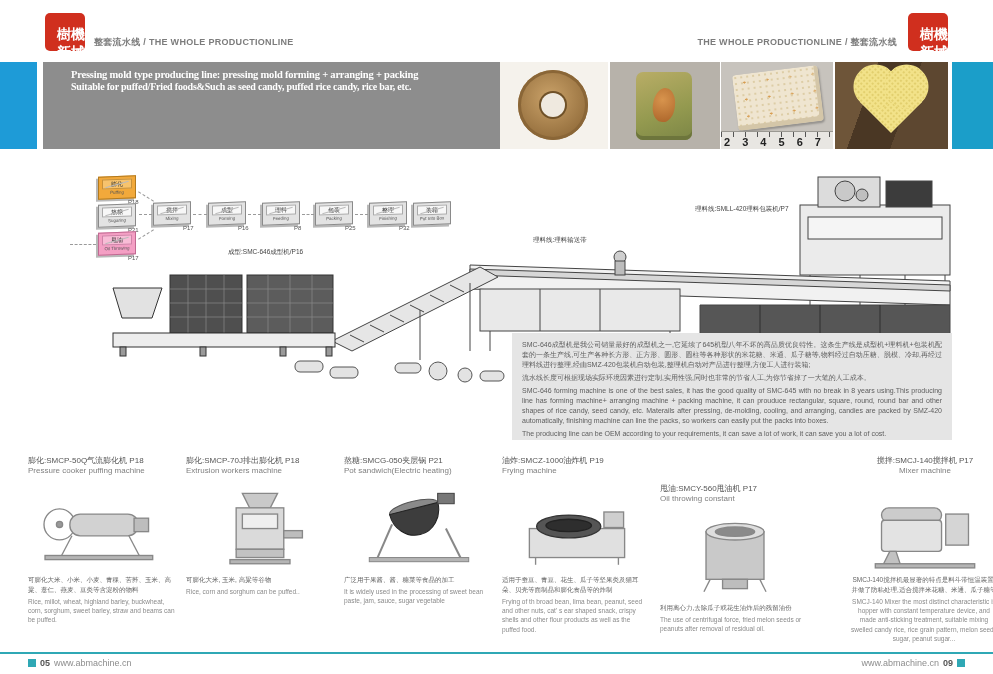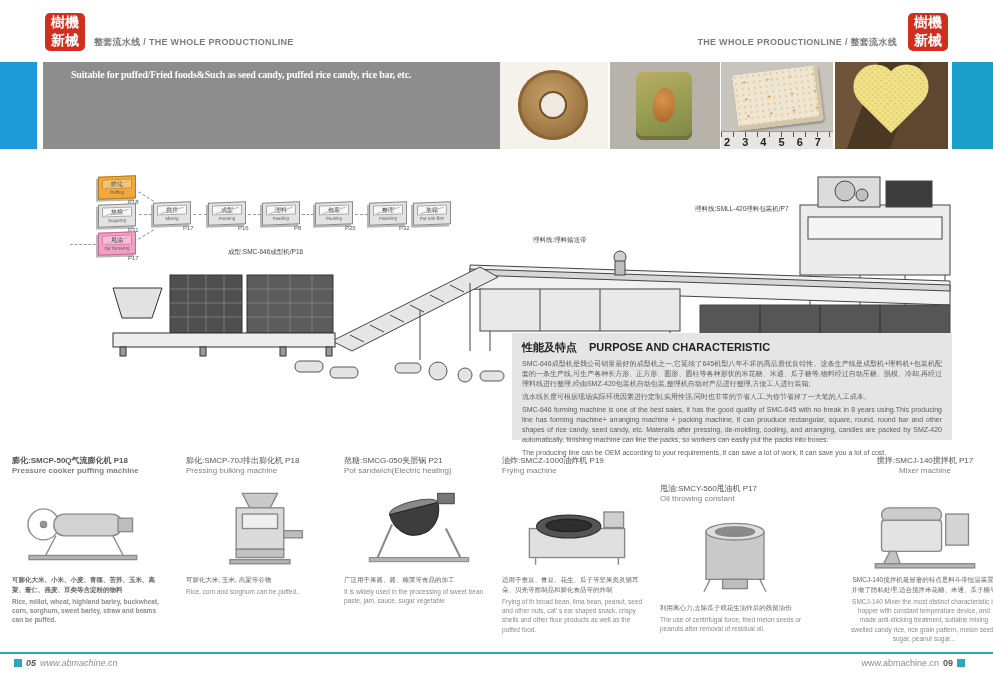--- a/index.html
+++ b/index.html
@@ -3,21 +3,21 @@
 <meta charset="utf-8">
 <style>
   html,body{margin:0;padding:0;background:#ffffff;}
   .page{position:relative;width:993px;height:674px;background:#fff;overflow:hidden;
         font-family:"Liberation Sans",sans-serif;color:#444;}
   .abs{position:absolute;}
 
   
   .stamp{position:absolute;width:40px;height:38px;background:#d02f1e;border-radius:5px;
          color:#fff;font-family:"DejaVu Serif",serif;font-weight:bold;font-size:14px;
-         line-height:1.25;text-align:center;padding-top:1px;box-sizing:border-box;}
+         line-height:1.25;text-align:right;padding-top:13px;box-sizing:border-box;}
   .hline{position:absolute;font-size:9px;font-weight:bold;color:#7c7c7c;letter-spacing:.3px;white-space:nowrap;}
 
   
   .bluerect{position:absolute;left:0;top:62px;width:37px;height:87px;background:#1e9bd7;}
   .tealrect{position:absolute;left:952px;top:62px;width:41px;height:87px;background:#1b9ec9;}
   .titleblock{position:absolute;left:43px;top:62px;width:457px;height:87px;background:#8d8d8d;
               box-sizing:border-box;padding:6px 0 0 28px;color:#fff;overflow:hidden;}
   .t-cn1{font-size:20px;letter-spacing:1px;white-space:nowrap;}
   .t-en1{font-family:"Liberation Serif",serif;font-weight:bold;font-size:10.5px;letter-spacing:-.2px;white-space:nowrap;margin-top:1px;}
   .t-cn2{font-size:14px;letter-spacing:.5px;white-space:nowrap;margin-top:1px;}
@@ -73,21 +73,21 @@
 
   
   .purpose{position:absolute;left:512px;top:333px;width:440px;height:107px;background:#e5e5e5;
            box-sizing:border-box;padding:7px 10px 0 10px;}
   .purpose .ptitle{font-size:11px;font-weight:bold;color:#222;margin-bottom:4px;}
   .purpose .ptitle .sp{display:inline-block;width:12px;}
   .purpose p{margin:0 0 3px 0;font-size:7px;line-height:1.42;color:#5d5d5d;text-align:justify;}
 
   
   .mcol{position:absolute;top:455px;width:150px;height:205px;}
-  .c1{left:12px;font-weight:bold;}.c2{left:186px;}.c3{left:344px;}.c4{left:502px;}.c5{left:660px;margin-top:28px;}.c6{left:850px;text-align:center;}
+  .c1{left:28px;}.c2{left:186px;}.c3{left:344px;}.c4{left:502px;}.c5{left:660px;margin-top:28px;}.c6{left:850px;text-align:center;}
   .mcap-cn{font-size:8px;color:#555;white-space:nowrap;}
   .mcap-en{font-size:8px;color:#808080;white-space:nowrap;}
   .mimg{position:absolute;top:28px;left:0;width:150px;height:88px;}
   .mdesc{position:absolute;top:120px;left:0;width:148px;}
   .mdesc .dcn{font-size:6.5px;line-height:1.5;color:#666;margin-bottom:2px;}
   .mdesc .den{font-size:6.5px;line-height:1.45;color:#8a8a8a;}
 
   
   .footrule{position:absolute;left:0;top:652px;width:993px;height:2px;background:#2fa8b5;}
   .foot{position:absolute;top:658px;font-size:9px;color:#8d8d8d;}
@@ -106,20 +106,21 @@
   </div>
   <div class="hline" style="left:94px;top:36px;">整套流水线 / THE WHOLE PRODUCTIONLINE</div>
   <div class="hline" style="right:96px;top:36px;">THE WHOLE PRODUCTIONLINE / 整套流水线</div>
   <div class="stamp" style="right:45px;top:13px;">
     <span>樹機</span><br>
     <span>新械</span>
   </div>
 
   <div class="bluerect"></div>
   <div class="titleblock">
+    <div class="t-en1">Pressing mold type producing line: pressing mold forming + arranging + packing</div>
     <div class="t-en2">Suitable for puffed/Fried foods&amp;Such as seed candy, puffed rice candy, rice bar, etc.</div>
   </div>
 
   <div class="photo ph1">
       <div class="ring"></div>
     </div>
   <div class="photo ph2">
     <div class="almondcandy">
         <div class="almond"></div>
       </div>
@@ -274,23 +275,20 @@
       <rect x="295" y="196" width="28" height="11" rx="5"></rect>
       <rect x="330" y="202" width="28" height="11" rx="5"></rect>
       <rect x="395" y="198" width="26" height="10" rx="5"></rect>
       <circle cx="438" cy="206" r="9"></circle>
       <circle cx="465" cy="210" r="7"></circle>
       <rect x="480" y="206" width="24" height="10" rx="5"></rect>
     </g>
   </svg>
 
   <div class="purpose">
-    <div class="ptitle">
-      <span>性能及特点</span><span class="sp"></span><span>PURPOSE AND CHARACTERISTIC</span>
-    </div>
     <p>SMC-646成型机是我公司销量最好的成型机之一,它延续了645机型八年不坏的高品质优良特性。这条生产线是成型机+理料机+包装机配套的一条生产线,可生产各种长方形、正方形、圆形、圆柱等各种形状的米花糖、米通、瓜子糖等,物料经过自动压糖、脱模、冷却,再经过理料线进行整理,经由SMZ-420包装机自动包装,整理机自动对产品进行整理,方便工人进行装箱;</p>
     <p>流水线长度可根据现场实际环境因素进行定制,实用性强,同时也非常的节省人工,为你节省掉了一大笔的人工成本。</p>
     <p>SMC-646 forming machine is one of the best sales, it has the good quality of SMC-645 with no break in 8 years using.This producing line has forming machine+ arranging machine + packing machine, it can prouduce rectangular, square, round, round bar and other shapes of rice candy, seed candy, etc. Materails after pressing, de-molding, cooling, and arranging, candies are packed by SMZ-420 automatically, finishing machine can line the packs, so workers can easily put the packs into boxes.</p>
     <p>The producing line can be OEM according to your requirements, it can save a lot of work, it can save you a lot of cost.</p>
   </div>
 
   <div class="mcol c1">
     <div class="mcap-cn">膨化:SMCP-50Q气流膨化机 P18</div>
     <div class="mcap-en">Pressure cooker puffing machine</div>
     <svg class="mimg" viewBox="0 0 140 85">
@@ -305,21 +303,21 @@
       </g>
     </svg>
     <div class="mdesc">
       <div class="dcn">可膨化大米、小米、小麦、青稞、苦荞、玉米、高粱、薏仁、燕麦、豆类等含淀粉的物料</div>
       <div class="den">Rice, millot, wheat, highland barley, buckwheat, corn, sorghum, sweet barley, straw and beams can be puffed.</div>
     </div>
   </div>
 
   <div class="mcol c2">
     <div class="mcap-cn">膨化:SMCP-70J排出膨化机 P18</div>
-    <div class="mcap-en">Pressing bulking machine</div>
+    <div class="mcap-en">Extrusion workers machine</div>
     <svg class="mimg" viewBox="0 0 140 85">
       <g stroke="#888" stroke-width="1.3" fill="#dadada">
         <polygon points="52,10 86,10 79,24 59,24" fill="#c9c9c9"></polygon>
         <rect x="46" y="24" width="46" height="40"></rect>
         <rect x="52" y="30" width="34" height="14" fill="#efefef"></rect>
         <rect x="92" y="46" width="18" height="7" fill="#bdbdbd"></rect>
         <rect x="46" y="64" width="46" height="8" fill="#c2c2c2"></rect>
         <rect x="40" y="74" width="58" height="4" fill="#b5b5b5"></rect>
       </g>
     </svg>
@@ -398,20 +396,20 @@
         <rect x="22" y="78" width="96" height="4" fill="#b5b5b5"></rect>
       </g>
     </svg>
     <div class="mdesc">
       <div class="dcn">SMCJ-140搅拌机最显著的特点是料斗带恒温装置,并做了防粘处理,适合搅拌米花糖、米通、瓜子糖等</div>
       <div class="den">SMCJ-140 Mixer the most distinct characteristic is hopper with constant temperature device, and made anti-sticking treatment, suitable mixing swelled candy rice, rice grain pattern, melon seeds sugar, peanut sugar...</div>
     </div>
   </div>
 
   <div class="footrule"></div>
-  <div class="foot" style="left:14px;font-style:italic;">
+  <div class="foot" style="left:28px;">
     <span class="tealsq"></span><span class="pg">05</span><span class="flink">www.abmachine.cn</span>
   </div>
   <div class="foot" style="right:28px;">
     <span class="flink">www.abmachine.cn</span><span class="pg">09</span><span class="tealsq"></span>
   </div>
 
 </div>
 
 </body></html>

